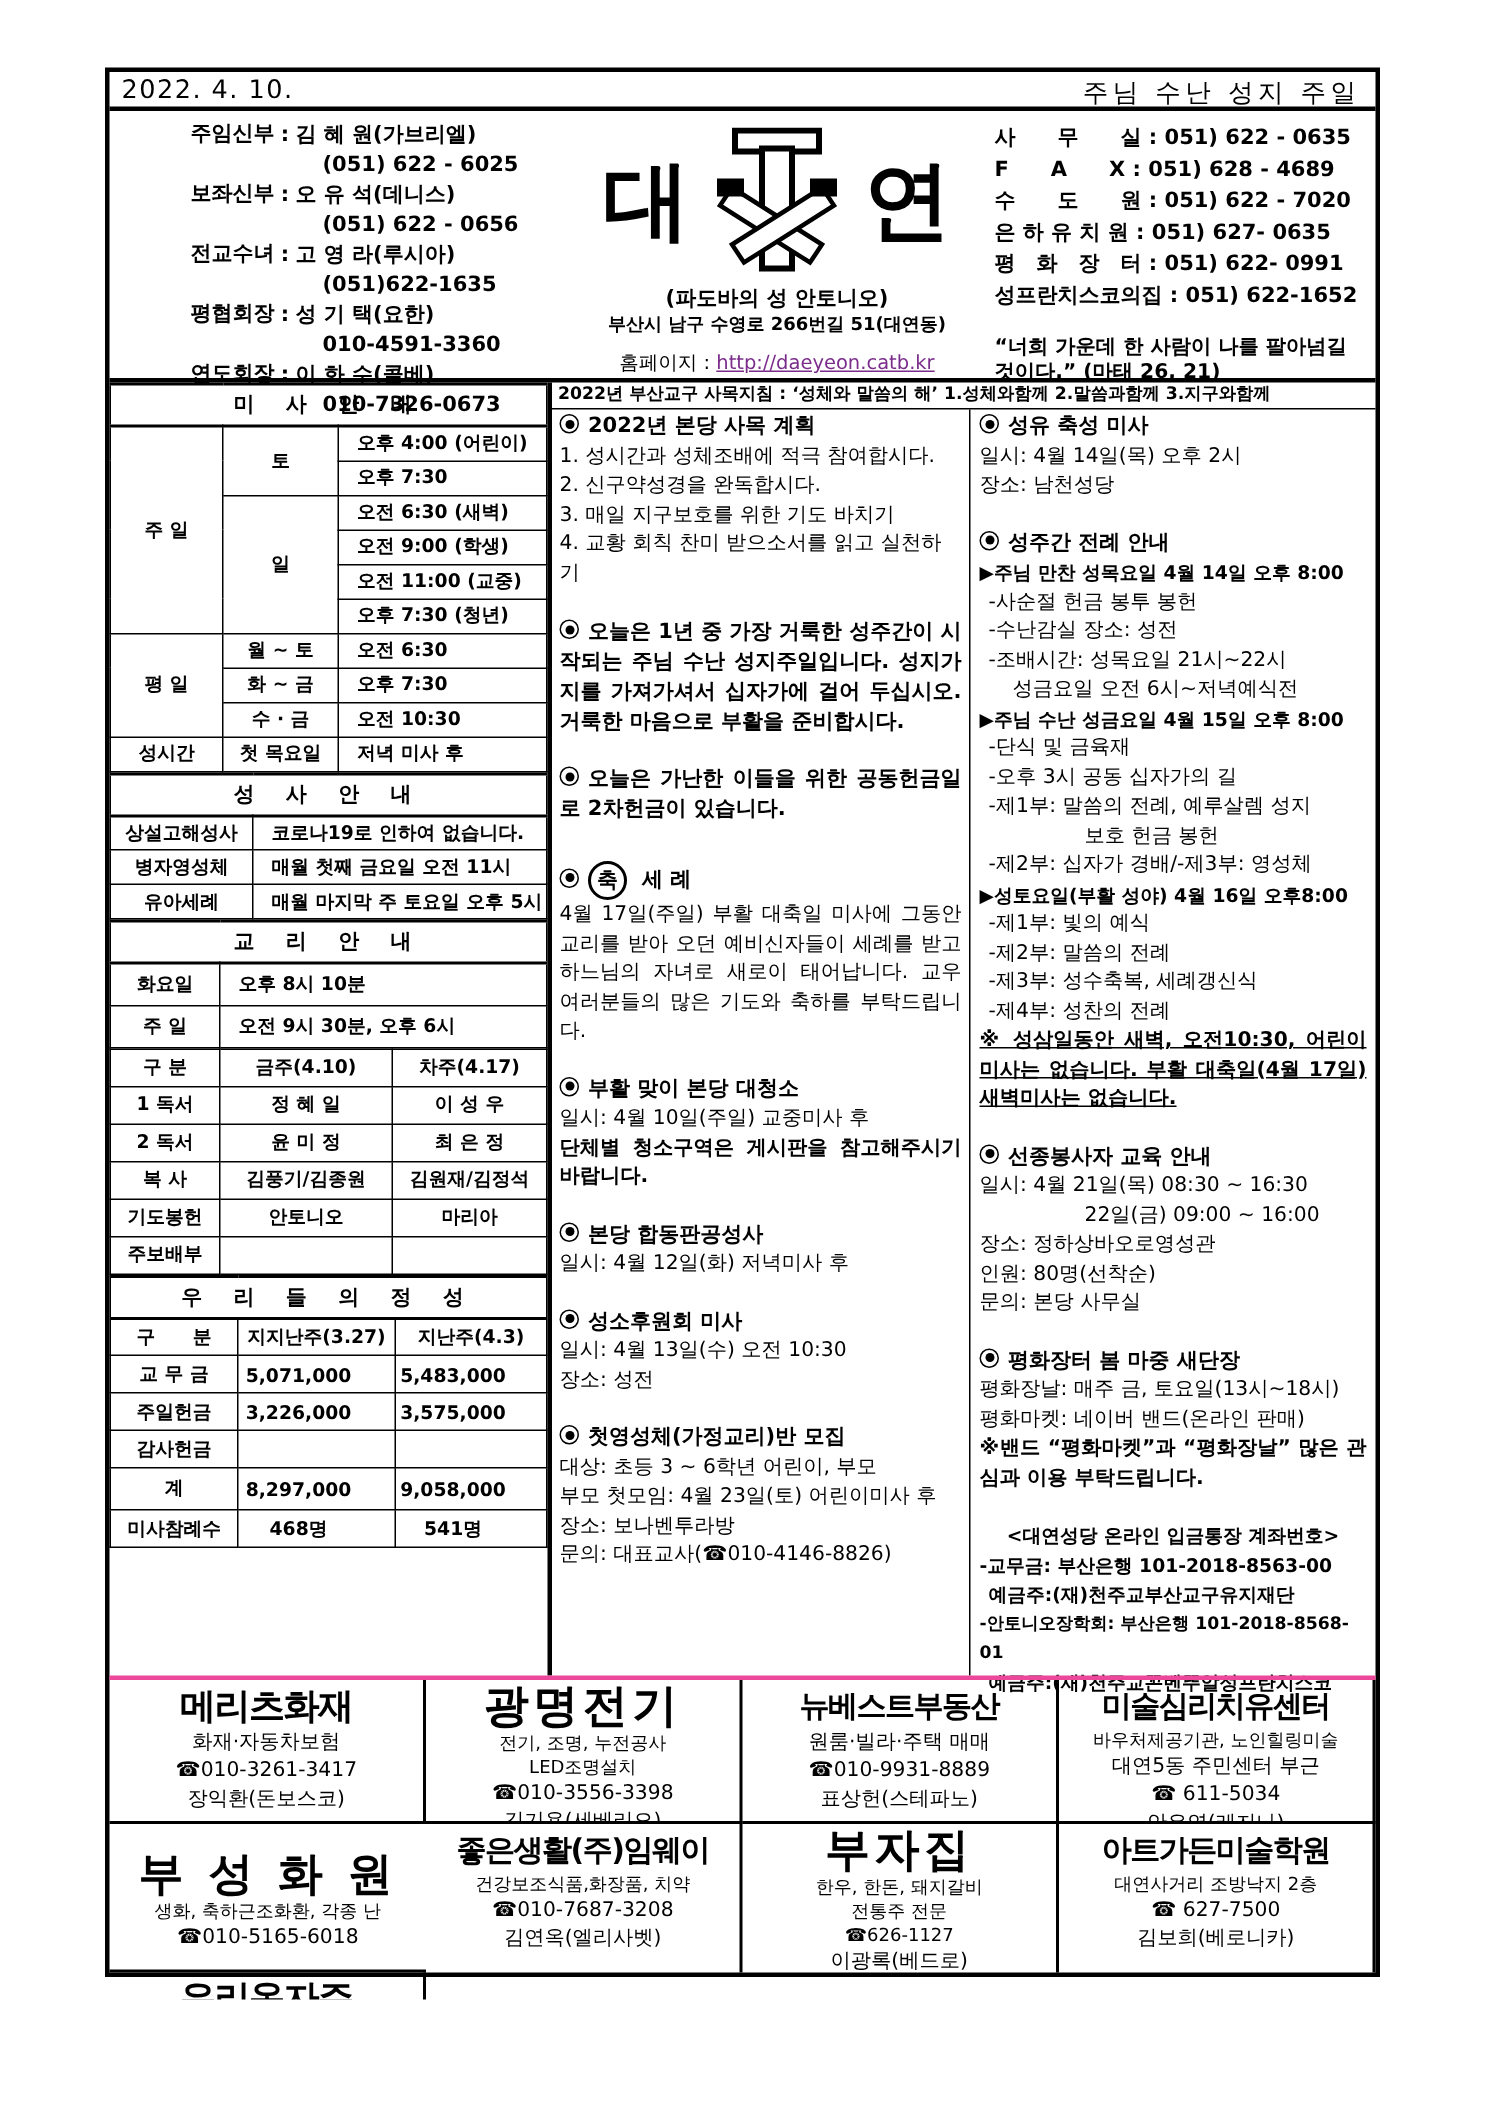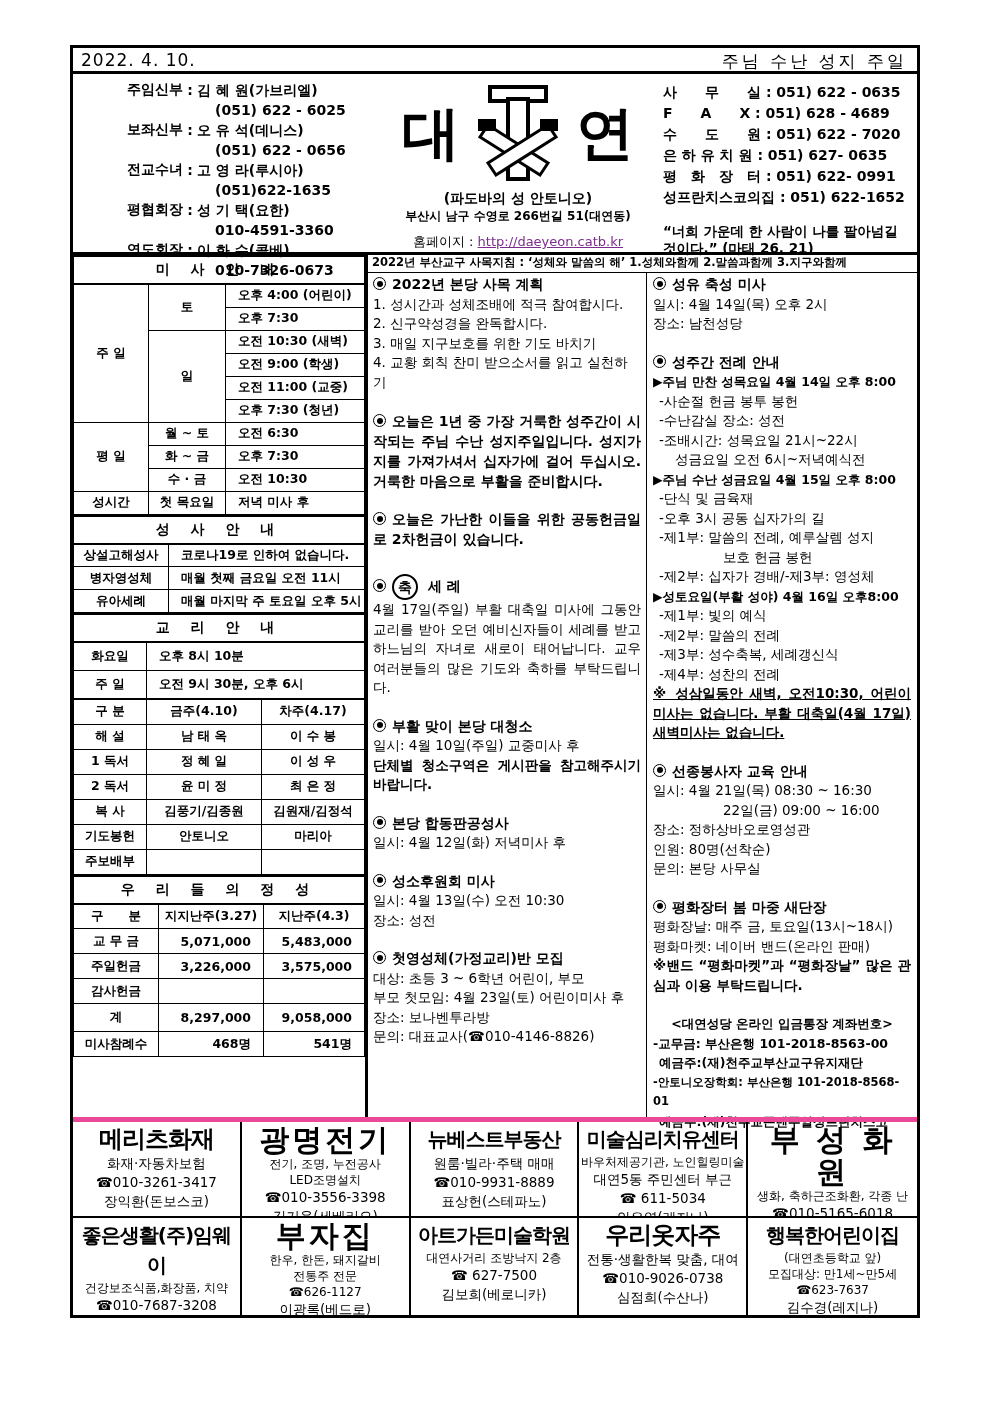--- a/index.html
+++ b/index.html
@@ -24,41 +24,41 @@
   .logo .home a { color: #7b2d8b; text-decoration: underline; }
   .contacts { position: absolute; left: 590px; top: 8px; font-size: 14px; line-height: 21px; font-weight: bold; }
   .contacts .quote { font-weight: bold; line-height: 17px; margin-top: 15px; font-size: 13.5px; width: 250px; }
   .divider-h { position: absolute; left: 0; top: 204px; width: 844px; border-top: 3px solid #000; }
   
   .leftcol { position: absolute; left: 0; top: 207px; width: 295px; height: 862px; border-right: 3px solid #000; }
   table.t { border-collapse: collapse; width: 292px; font-size: 12.5px; font-weight: bold; }
   table.t td { border: 1px solid #000; text-align: center; height: 23px; }
   table.t td.sec { height: 28px; font-size: 14px; letter-spacing: 8px; border-top: 2px solid #000; border-bottom: 2px solid #000; }
   table.t td.l { text-align: left; padding-left: 12px; }
-  table.t td.r { text-align: right; padding-right: 12px; margin-left: 40px; }
+  table.t td.r { padding-right: 24px; margin-left: 40px; }
   
   .policy { position: absolute; left: 295px; top: 207px; width: 549px; height: 18px; font-size: 11.5px; font-weight: bold; padding-left: 4px; border-bottom: 1px solid #000; white-space: nowrap; }
   .midcol { position: absolute; left: 295px; top: 225px; width: 279px; height: 844px; border-right: 1px solid #000; padding: 2px 5px; font-size: 13.5px; line-height: 19.5px; }
   .rightcol { position: absolute; left: 574px; top: 225px; width: 270px; height: 844px; padding: 2px 6px; font-size: 13.5px; line-height: 19.5px; }
   .h { font-weight: bold; font-size: 14px; }
   .b { font-weight: bold; }
   .u { text-decoration: underline; font-weight: bold; }
   .gap { height: 19px; }
   .just { text-align: justify; }
   .ind { padding-left: 6px; }
   .ind2 { padding-left: 22px; }
   .ind3 { padding-left: 70px; }
   .center { text-align: center; }
   .bullet { display: inline-block; width: 13px; height: 13px; border-radius: 50%; border: 1px solid #000; position: relative; vertical-align: -1px; margin-right: 6px; }
   .bullet::after { content: ""; position: absolute; left: 2.5px; top: 2.5px; width: 6px; height: 6px; border-radius: 50%; background: #000; }
   .chuk { display: inline-block; width: 26px; height: 26px; border: 2px solid #000; border-radius: 50%; text-align: center; line-height: 22px; font-weight: bold; font-size: 14px; vertical-align: middle; margin-right: 10px; }
   
-  .ads { position: absolute; left: 0; top: 1069px; width: 844px; height: 198px; border-top: 5px solid #ec4899; display: grid; grid-template-columns: repeat(5, 1fr); grid-template-rows: 96px 99px; }
+  .ads { position: absolute; left: 0; top: 1069px; width: 844px; height: 198px; border-top: 3px solid #ec4899; display: grid; grid-template-columns: repeat(4, 1fr); grid-template-rows: 96px 99px; }
   .ad { border-right: 2px solid #000; border-bottom: 2px solid #000; text-align: center; overflow: hidden; padding-top: 2px; }
-  .ad:nth-child(5n) { border-right: none; }
+  .ad:nth-child(5n) { border-right: none; margin-top: 16px; }
   .ad:nth-child(n+6) { border-bottom: none; }
   .ad .name { font-size: 24px; font-weight: bold; line-height: 30px; letter-spacing: -1px; font-family: "DejaVu Sans", sans-serif; }
   .ad .name.big { font-size: 30px; letter-spacing: 3px; line-height: 32px; }
   .ad .name.mid { font-size: 20px; line-height: 30px; }
   .ad .line { font-size: 12px; line-height: 16px; }
   .ad .line2 { font-size: 13.5px; line-height: 19px; }
 </style>
 </head>
 <body>
 
@@ -146,21 +146,21 @@
       <tr>
             <td rowspan="6" style="width:75px">주  일</td>
           <td rowspan="2" style="width:77px">토</td>
           <td class="l">오후  4:00 (어린이)</td>
           </tr>
       <tr>
             <td class="l">오후  7:30</td>
           </tr>
       <tr>
             <td rowspan="4">일</td>
-          <td class="l">오전  10:30 (새벽)</td>
+          <td class="l">오전  6:30 (새벽)</td>
           </tr>
       <tr>
             <td class="l">오전  9:00 (학생)</td>
           </tr>
       <tr>
             <td class="l">오전 11:00 (교중)</td>
           </tr>
       <tr>
             <td class="l">오후  7:30 (청년)</td>
           </tr>
@@ -220,25 +220,20 @@
           </tr>
     </tbody>
       </table>
 
     <table class="t">
       <tbody>
       <tr>
             <td style="width:73px;height:25px">구  분</td>
             <td style="width:115px">금주(4.10)</td>
             <td>차주(4.17)</td>
-          </tr>
-      <tr>
-            <td style="height:25px">해  설</td>
-            <td>남 태 옥</td>
-            <td>이 수 봉</td>
           </tr>
       <tr>
             <td style="height:25px">1 독서</td>
             <td>정 혜 일</td>
             <td>이 성 우</td>
           </tr>
       <tr>
             <td style="height:25px">2 독서</td>
             <td>윤 미 정</td>
             <td>최 은 정</td>

